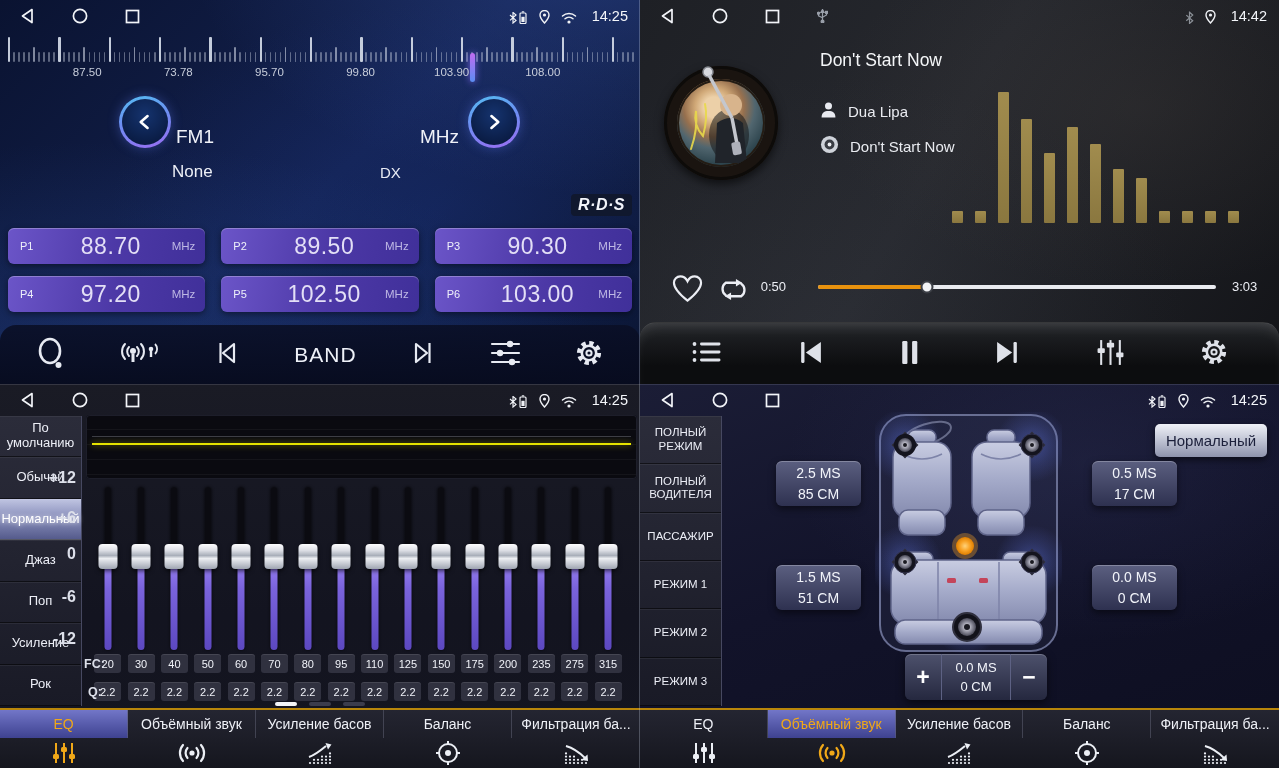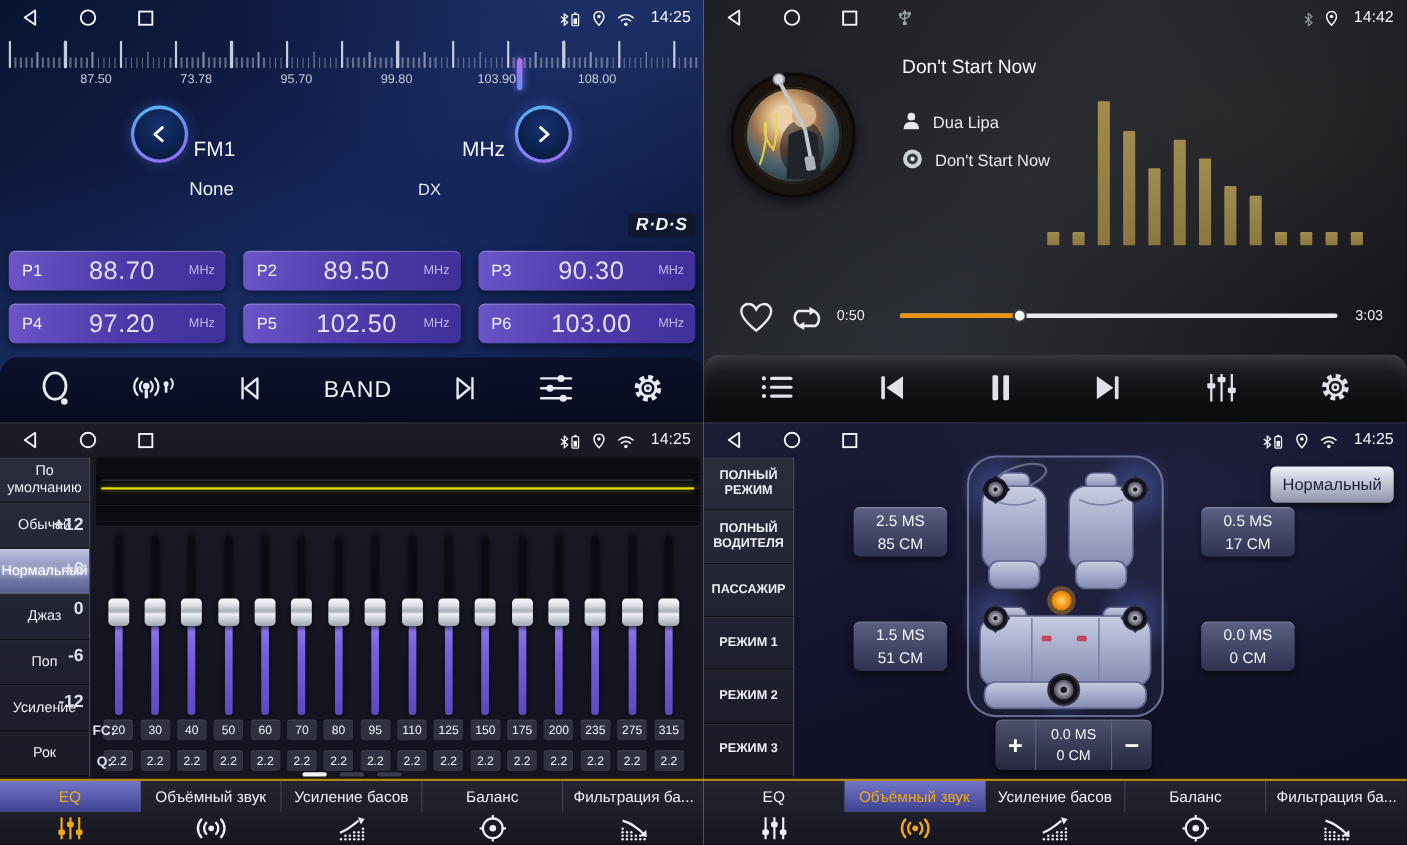--- a/index.html
+++ b/index.html
@@ -42,21 +42,21 @@
   .band-lbl{position:absolute;left:176px;top:126px;font-size:19px;color:#f0f2f8}
   .pty-lbl{position:absolute;left:172px;top:162px;font-size:17px;color:#eceff6}
   .freq-big{position:absolute;left:230px;top:88px;width:180px;text-align:center;font-size:46px;font-weight:bold;color:#ffffff;letter-spacing:1px;text-shadow:0 0 14px rgba(180,160,255,.35)}
   .dx-lbl{position:absolute;left:380px;top:164px;font-size:15px;color:#e8ebf4}
   .unit-lbl{position:absolute;left:420px;top:126px;font-size:19px;color:#f0f2f8}
   .rds{position:absolute;right:8px;top:194px;background:#10182e;border-radius:4px;padding:2px 7px;color:#f2f4fa;font-size:16px;font-weight:bold;font-style:italic;letter-spacing:.5px}
   #preset-grid{position:absolute;left:8px;top:228px;width:624px;height:84px;display:grid;grid-template-columns:repeat(3,1fr);grid-template-rows:36px 36px;gap:12px 16px}
   .preset{display:flex;align-items:center;border-radius:6px;padding:0 10px 0 12px;cursor:pointer;
     background:linear-gradient(100deg,#6b55c8 0%,#4c38a6 55%,#40309a 100%);
     box-shadow:inset 0 1px 0 rgba(255,255,255,.28),0 2px 6px rgba(0,0,0,.45)}
-  .pid{font-size:15px;color:#eef0fa;width:30px}
+  .pid{font-size:11px;color:#eef0fa;width:30px}
   .pfreq{flex:1;text-align:center;font-size:23px;color:#e3dff6;letter-spacing:.5px}
   .punit{font-size:11.5px;color:#beb8e4}
   .r-toolbar{position:absolute;left:0;bottom:0;width:100%;height:59px;border-radius:16px 16px 0 0;
     background:linear-gradient(180deg,rgba(10,15,38,.9),rgba(7,11,30,.97));
     display:flex;align-items:center;justify-content:space-around;padding:0 10px;box-sizing:border-box}
   .tool-btn{background:none;border:none;cursor:pointer;display:flex;align-items:center;justify-content:center}
   .band-btn{color:#eef1f8;font-size:21px;letter-spacing:1px;font-family:"Liberation Sans",sans-serif}
 
   
   .album{position:absolute;left:24px;top:66px;width:114px;height:114px;border-radius:50%;
@@ -84,21 +84,21 @@
     display:flex;align-items:center;justify-content:space-around;padding:0 14px;box-sizing:border-box}
 
   
   .side{position:absolute;left:0;top:32px;width:82px;height:290px;display:flex;flex-direction:column;
     background:linear-gradient(180deg,#2b2c3a,#191a26);border-right:1px solid #464860;box-sizing:border-box}
   .eq-item,.mode-item{flex:1;display:flex;align-items:center;justify-content:center;text-align:center;
     color:#eceef6;border-bottom:1px solid rgba(0,0,0,.55);box-shadow:inset 0 1px 0 rgba(255,255,255,.06);
     padding:0 4px;line-height:1.15;cursor:pointer}
   .eq-item{font-size:13px}
   .eq-item.sel{background:linear-gradient(180deg,#c0c5e2 0%,#8a90bc 45%,#555b8c 100%);color:#fff;text-shadow:0 0 5px rgba(255,255,255,.9)}
-  .mode-item{font-size:11.5px;font-weight:bold}
+  .mode-item{font-size:11.5px;font-weight:normal}
   .graph{position:absolute;left:86px;top:31px;width:551px;height:64px;background:#0a0a10;border-radius:4px;
     box-shadow:inset 0 0 0 1px #1d1e2a;
     background-image:repeating-linear-gradient(180deg,transparent 0 14px,rgba(255,255,255,.045) 14px 15px)}
   .curve2{position:absolute;left:6px;right:6px;top:21px;height:1px;background:#3c3d46}
   #eq-curve{position:absolute;left:6px;right:6px;top:28px;height:2px;box-shadow:0 0 6px rgba(230,228,0,.6)}
   #gain-labels .glabel{position:absolute;left:44px;width:32px;text-align:right;transform:translateY(-50%);
     font-size:16px;font-weight:bold;color:#dde0ea}
   #eq-cols{position:absolute;left:91px;top:103px;width:534px;display:flex}
   .col{width:33.37px;display:flex;flex-direction:column;align-items:center}
   .sl{position:relative;width:100%;height:163px}

